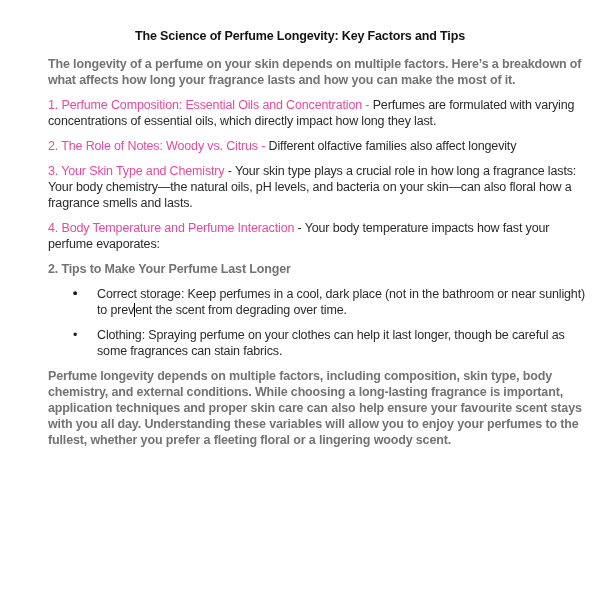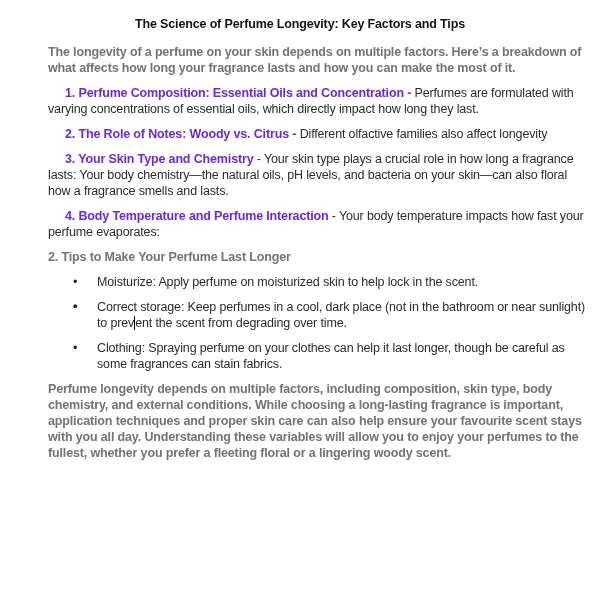--- a/index.html
+++ b/index.html
@@ -19,24 +19,24 @@
     letter-spacing: -0.15px;
     color: #2b2b2b;
     overflow: hidden;
     cursor: text;
   }
   .doc-title {
     font-size: 12.5px;
     font-weight: 700;
     color: #131313;
     text-align: center;
-    margin: 0 -14px 12px -48px;
+    margin: 12px -14px 12px -48px;
   }
   p { margin: 0 0 9px 0; }
-  strong { font-weight: 700; color: #6d28d9; margin-left: 17px; }
+  strong { font-weight: 400; color: #ec4899; }
   .bold-para { font-weight: 700; color: #737373; }
   .bullet {
     position: relative;
     padding-left: 49px;
     margin: 0 0 9px 0;
   }
   .bullet .dot {
     position: absolute;
     left: 25px;
     top: 0;
@@ -67,21 +67,20 @@
   <p><strong>3. Your Skin Type and Chemistry</strong> <span>- Your skin type plays a crucial role in how long a fragrance lasts: Your body chemistry—the natural oils, pH levels, and bacteria on your skin—can also floral how a fragrance smells and lasts.</span></p>
 
   <p><strong>4. Body Temperature and Perfume Interaction</strong> <span>- Your body temperature impacts how fast your perfume evaporates:</span></p>
 
 
 
   <p class="bold-para">2. Tips to Make Your Perfume Last Longer</p>
 
   <div class="bullet">
     <span class="dot">•</span>
-    <span>Moisturize: Apply perfume on moisturized skin to help lock in the scent.</span>
   </div>
 
   <div class="bullet">
     <span class="dot">•</span>
   </div>
 
   <div class="bullet">
     <span class="dot">•</span>
     <span>Correct storage: Keep perfumes in a cool, dark place (not in the bathroom or near sunlight) to prev</span><span class="caret"></span><span>ent the scent from degrading over time.</span>
   </div>

